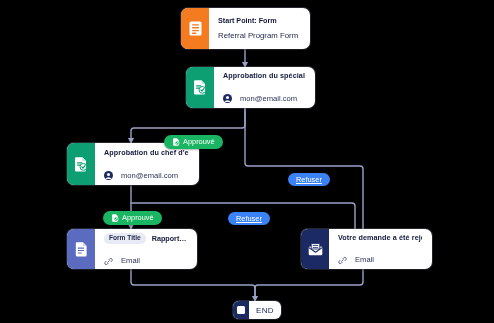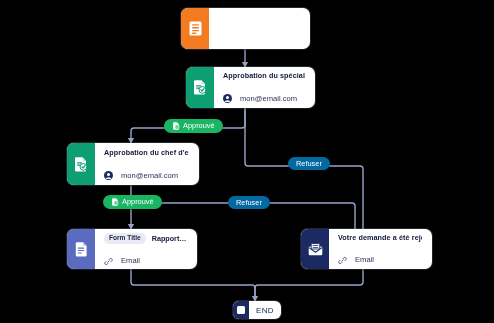--- a/index.html
+++ b/index.html
@@ -59,24 +59,25 @@
   }
   .chip-side{font-size:7.2px;font-weight:bold;color:#12183a;
     overflow:hidden;text-overflow:ellipsis;}
 
   
   .pill{
     position:absolute;display:flex;align-items:center;gap:3px;
     border-radius:999px;padding:3px 8px;
     font-size:7.4px;line-height:1;color:#ffffff;white-space:nowrap;
     box-shadow:0 1px 2px rgba(0,0,0,.3);
+    margin-top:16px;
   }
   .pill svg{display:block;}
   .pill-ok{background:#19b563;}
-  .pill-no{background:#0369a1;}
+  .pill-no{background:#3b82f6;text-decoration:underline;}
 
   
   .end-node{
     position:absolute;display:flex;align-items:stretch;
     border-radius:6px;overflow:hidden;background:#ffffff;
     box-shadow:0 1px 3px rgba(0,0,0,.45), 0 0 0 1px rgba(160,168,200,.25);
   }
   .end-icon{
     flex:0 0 auto;display:flex;align-items:center;justify-content:center;
     background:#1b2a63;
@@ -118,20 +119,24 @@
 
   <div class="node" style="left:181px;top:8px;width:129px;height:41px;">
     <div class="node-icon" style="width:28px;background:#f47b20;">
       <svg width="13" height="15" viewBox="0 0 13 15" aria-hidden="true">
         <rect x="0.5" y="0.5" width="12" height="14" rx="1.6" fill="#ffffff"></rect>
         <rect x="3" y="3.3" width="7" height="1.3" rx="0.6" fill="#f47b20"></rect>
         <rect x="3" y="6.1" width="7" height="1.3" rx="0.6" fill="#f47b20"></rect>
         <rect x="3" y="8.9" width="7" height="1.3" rx="0.6" fill="#f47b20"></rect>
         <rect x="3" y="11.6" width="4.4" height="1.3" rx="0.6" fill="#f47b20"></rect>
       </svg>
+    </div>
+    <div class="node-body">
+      <div class="node-title-row">Start Point: Form</div>
+      <div class="node-desc">Referral Program Form</div>
     </div>
   </div>
 
   <div class="node" style="left:186px;top:67px;width:129px;height:41px;">
     <div class="node-icon" style="width:28px;background:#0d9e72;">
       <svg width="14" height="15" viewBox="0 0 14 15" aria-hidden="true">
         <path d="M1,1.6 A1.3,1.3 0 0 1 2.3,0.3 L8.4,0.3 L12,3.9 L12,13.2 A1.3,1.3 0 0 1 10.7,14.5 L2.3,14.5 A1.3,1.3 0 0 1 1,13.2 Z" fill="#ffffff"></path>
         <path d="M8.4,0.3 L12,3.9 L8.4,3.9 Z" fill="#bfe6d8"></path>
         <rect x="3" y="5.3" width="5.4" height="1.1" rx="0.5" fill="#0d9e72"></rect>
         <rect x="3" y="7.6" width="4" height="1.1" rx="0.5" fill="#0d9e72"></rect>

